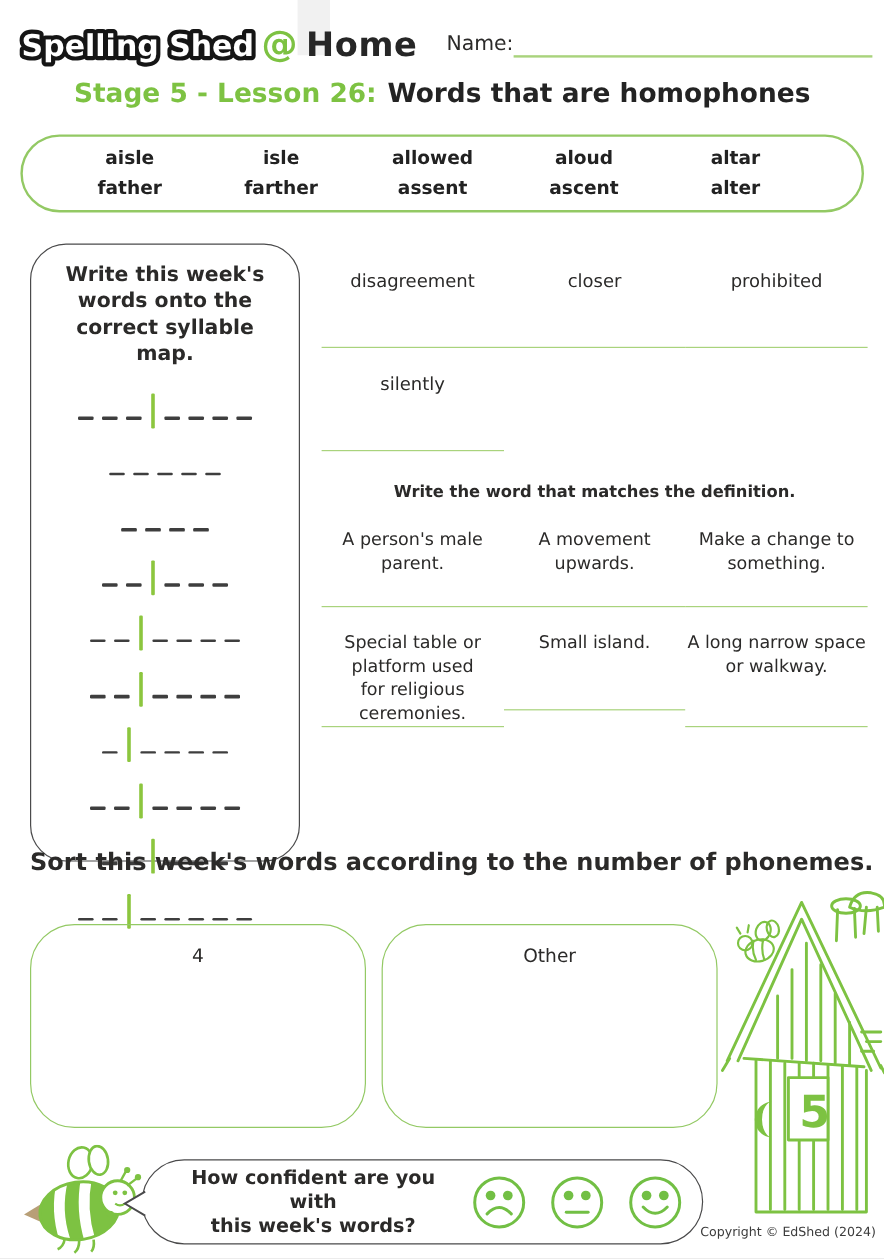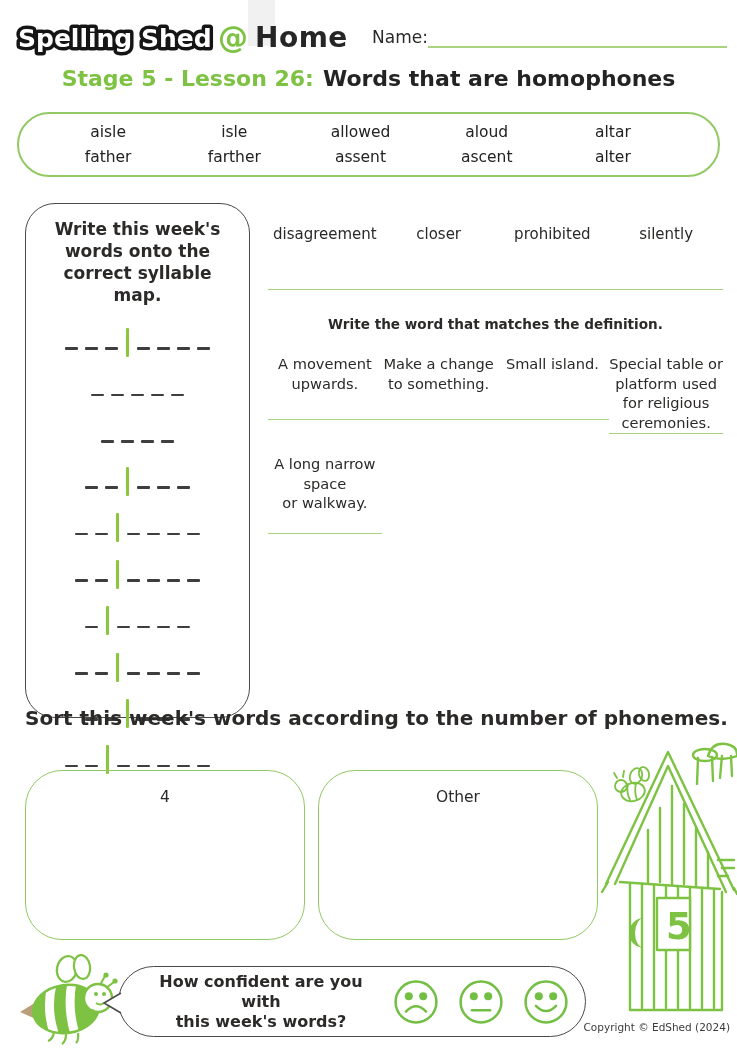--- a/index.html
+++ b/index.html
@@ -22,35 +22,35 @@
 
   
   .title{left:0;top:66px;width:737px;text-align:center;font-size:22px;font-weight:bold;white-space:nowrap;}
   .title .stage{color:var(--green);margin-right:9px;}
   .title .topic{color:#232323;}
 
   
   .word-bank{left:17px;top:112px;width:703px;height:65px;border:2px solid var(--border-green);
              border-radius:33px;display:grid;grid-template-columns:repeat(5,1fr);
              align-items:center;justify-items:center;padding:6px 42px 6px 26px;}
-  .wb-word{font-size:15.5px;color:#222;}
+  .wb-word{font-size:15.5px;color:#222;font-weight:bold;}
 
   
   .syllable-box{left:25px;top:203px;width:225px;height:515px;border:1.6px solid var(--box-border);
                 border-radius:30px;padding-top:14px;}
   .syllable-title{font-size:17px;font-weight:bold;text-align:center;line-height:1.3;padding:0 12px;}
   .maps{margin-top:4px;}
   .map-row{height:46.4px;display:flex;align-items:flex-end;justify-content:center;}
   .dash{width:13px;height:2.6px;background:var(--dash);margin:0 3.5px 7px;border-radius:1px;display:inline-block;}
   .bar{width:2.6px;height:29px;background:#8cc63e;margin:0 5px;border-radius:1px;display:inline-block;}
 
   
   .right-col{left:268px;top:202px;width:455px;}
   .section-heading{font-size:13.6px;font-weight:bold;text-align:center;white-space:nowrap;}
-  .answer-grid{display:grid;grid-template-columns:1fr 1fr 1fr 1fr;margin-top:2px;}
+  .answer-grid{display:grid;grid-template-columns:1fr 1fr 1fr;margin-top:2px;}
   .answer-cell{height:86px;display:flex;flex-direction:column;align-items:center;justify-content:space-between;padding-top:20px;}
   .answer-cell.tall{height:100px;}
   .prompt-word{font-size:15px;text-align:center;line-height:1.35;white-space:pre-line;}
   .def-word{font-size:14.6px;}
   .answer-line{width:100%;border-bottom:1.6px solid var(--light-green);}
   .def-heading{margin-top:26px;}
 
   
   .sort-heading{left:25px;top:706px;width:573px;text-align:center;font-size:20px;font-weight:bold;white-space:nowrap;}
   .bin{top:770px;width:280px;height:170px;border:1.6px solid var(--border-green);border-radius:37px;
@@ -209,34 +209,38 @@
           <div class="answer-line"></div>
         </div>
         <div class="answer-cell">
           <div class="prompt-word">silently</div>
           <div class="answer-line"></div>
         </div>
       </div>
     <div class="section-heading def-heading">Write the word that matches the definition.</div>
     <div class="answer-grid" id="definition-grid">
         <div class="answer-cell">
+          <div class="prompt-word def-word">A person's male parent.</div>
+          <div class="answer-line"></div>
+        </div>
+        <div class="answer-cell">
           <div class="prompt-word def-word">A movement upwards.</div>
           <div class="answer-line"></div>
         </div>
         <div class="answer-cell">
           <div class="prompt-word def-word">Make a change to something.</div>
-          <div class="answer-line"></div>
-        </div>
-        <div class="answer-cell">
-          <div class="prompt-word def-word">Small island.</div>
           <div class="answer-line"></div>
         </div>
         <div class="answer-cell tall">
           <div class="prompt-word def-word">Special table or platform used
 for religious ceremonies.</div>
+          <div class="answer-line"></div>
+        </div>
+        <div class="answer-cell">
+          <div class="prompt-word def-word">Small island.</div>
           <div class="answer-line"></div>
         </div>
         <div class="answer-cell tall">
           <div class="prompt-word def-word">A long narrow space
 or walkway.</div>
           <div class="answer-line"></div>
         </div>
       </div>
   </div>
 

